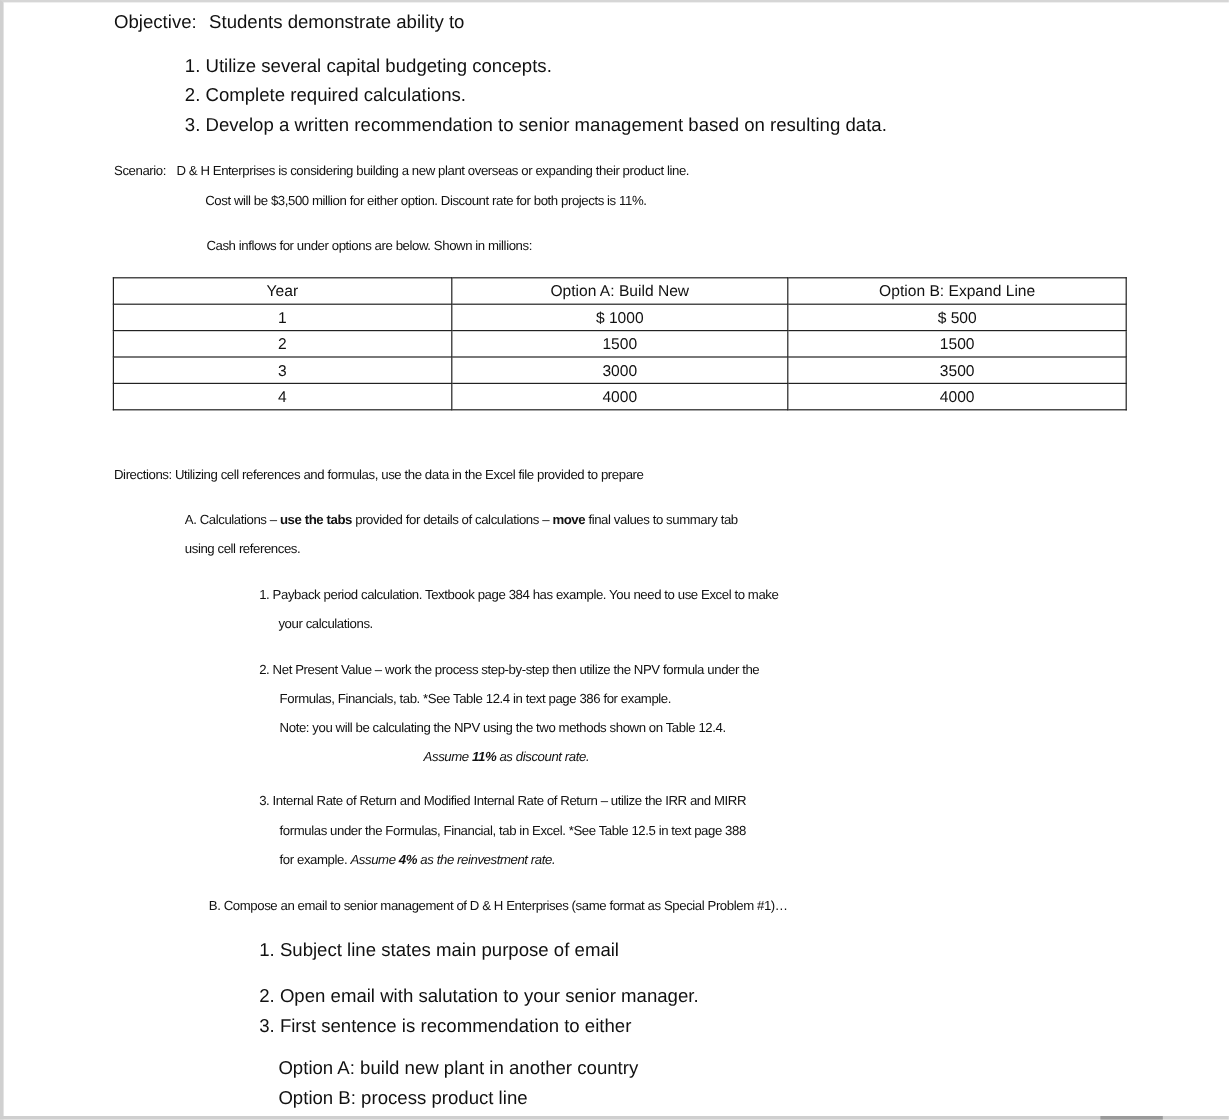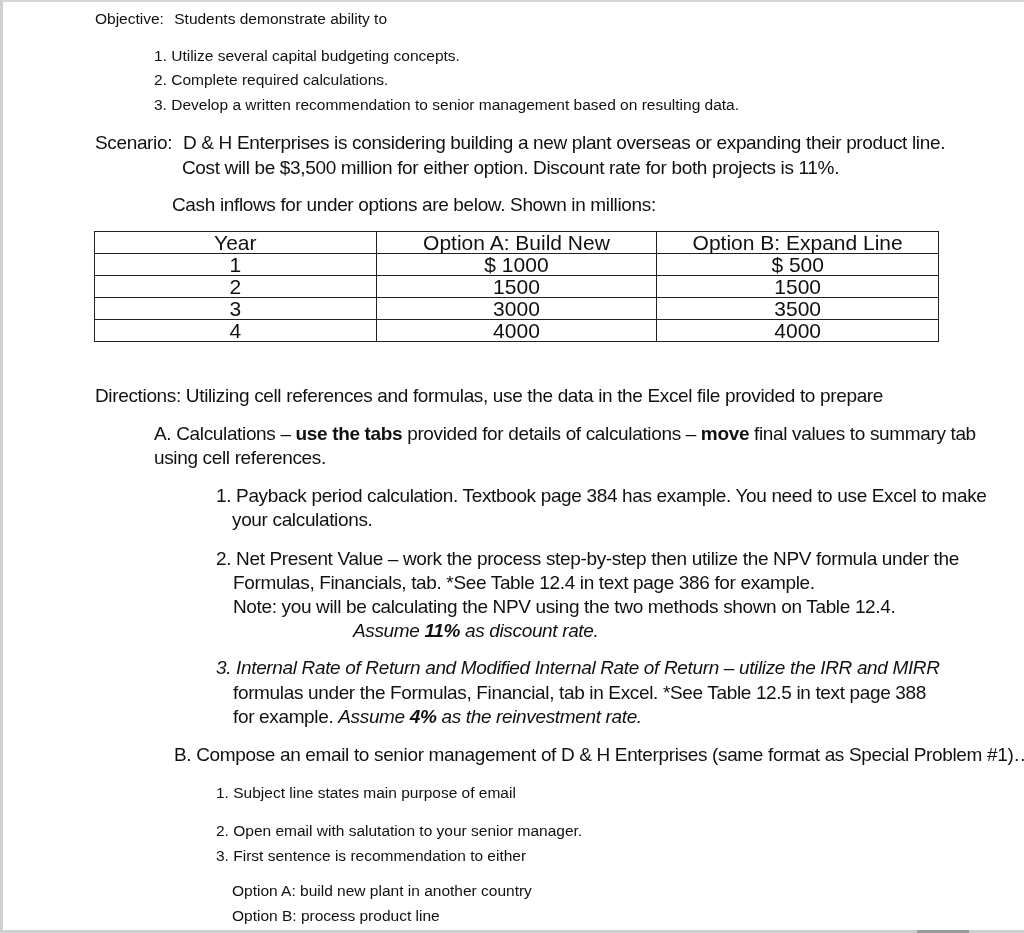--- a/index.html
+++ b/index.html
@@ -15,27 +15,27 @@
   }
   .bottom-bar {
     position: absolute; left: 0; right: 0; bottom: 0; height: 3px;
     background: #cfcfcf;
   }
   .scroll-thumb {
     position: absolute; bottom: 0; left: 917px; width: 52px; height: 3px;
     background: #9a9a9a;
   }
   .t { position: absolute; font-size: 15.5px; line-height: 18px; white-space: nowrap; }
-  .cond { font-size: 19px; letter-spacing: -0.35px; }
+  .cond { font-size: 11px; letter-spacing: -0.35px; }
   b { font-weight: bold; }
   i { font-style: italic; }
 
   table.cash {
     position: absolute; left: 91px; top: 229px; width: 845px;
-    border-collapse: collapse; font-size: 21px;
+    border-collapse: collapse; font-size: 13px;
   }
   table.cash td, table.cash th {
     border: 1.5px solid #222; text-align: center; font-weight: normal;
     height: 21px; padding: 0; line-height: 21px;
   }
   table.cash col.c1 { width: 282px; }
   table.cash col.c2 { width: 281px; }
   table.cash col.c3 { width: 282px; }
 </style>
 </head>
@@ -48,21 +48,21 @@
     <span style="margin-left:6px;">Students demonstrate ability to</span>
   </div>
   <div class="t" style="left:151px; top:45px;">1. Utilize several capital budgeting concepts.</div>
   <div class="t" style="left:151px; top:69px;">2. Complete required calculations.</div>
   <div class="t" style="left:151px; top:94px;">3. Develop a written recommendation to senior management based on resulting data.</div>
 
   <div class="t cond" style="left:92px; top:132px;">
     <span>Scenario:</span>
     <span style="margin-left:6px;">D &amp; H Enterprises is considering building a new plant overseas or expanding their product line.</span>
   </div>
-  <div class="t cond" style="left:168px; top:157px;margin-left:11px;">Cost will be $3,500 million for either option.  Discount rate for both projects is 11%.</div>
+  <div class="t cond" style="left:168px; top:157px;">Cost will be $3,500 million for either option.  Discount rate for both projects is 11%.</div>
   <div class="t cond" style="left:169px; top:194px;">Cash inflows for under options are below.  Shown in millions:</div>
 
   <table class="cash">
     <colgroup>
         <col class="c1">
         <col class="c2">
         <col class="c3">
       </colgroup>
     <tbody>
         <tr>
@@ -103,21 +103,21 @@
   <div class="t cond" style="left:213px; top:485px;">1. Payback period calculation. Textbook page 384 has example.  You need to use Excel to make</div>
   <div class="t cond" style="left:229px; top:509px;">your calculations.</div>
 
   <div class="t cond" style="left:213px; top:548px;">2. Net Present Value – work the process step-by-step then utilize the NPV formula under the</div>
   <div class="t cond" style="left:230px; top:572px;">Formulas, Financials, tab. *See Table 12.4 in text page 386 for example.</div>
   <div class="t cond" style="left:230px; top:596px;">Note: you will be calculating the NPV using the two methods shown on Table 12.4.</div>
   <div class="t cond" style="left:350px; top:620px;">
     <i><span>Assume </span><b>11%</b><span> as discount rate.</span></i>
   </div>
 
-  <div class="t cond" style="left:213px; top:657px;font-style:italic;">3. Internal Rate of Return and Modified Internal Rate of Return – utilize the IRR and MIRR</div>
+  <div class="t cond" style="left:213px; top:657px;">3. Internal Rate of Return and Modified Internal Rate of Return – utilize the IRR and MIRR</div>
   <div class="t cond" style="left:230px; top:682px;">formulas under the Formulas, Financial, tab in Excel.  *See Table 12.5 in text page 388</div>
   <div class="t cond" style="left:230px; top:706px;">
     <span>for example.  </span><i><span>Assume </span><b>4%</b><span> as the reinvestment rate.</span></i>
   </div>
 
   <div class="t cond" style="left:171px; top:744px;">B. Compose an email to senior management of D &amp; H Enterprises (same format as Special Problem #1)…</div>
 
   <div class="t" style="left:213px; top:782px;">1. Subject line states main purpose of email</div>
   <div class="t" style="left:213px; top:820px;">2. Open email with salutation to your senior manager.</div>
   <div class="t" style="left:213px; top:845px;">3. First sentence is recommendation to either</div>

